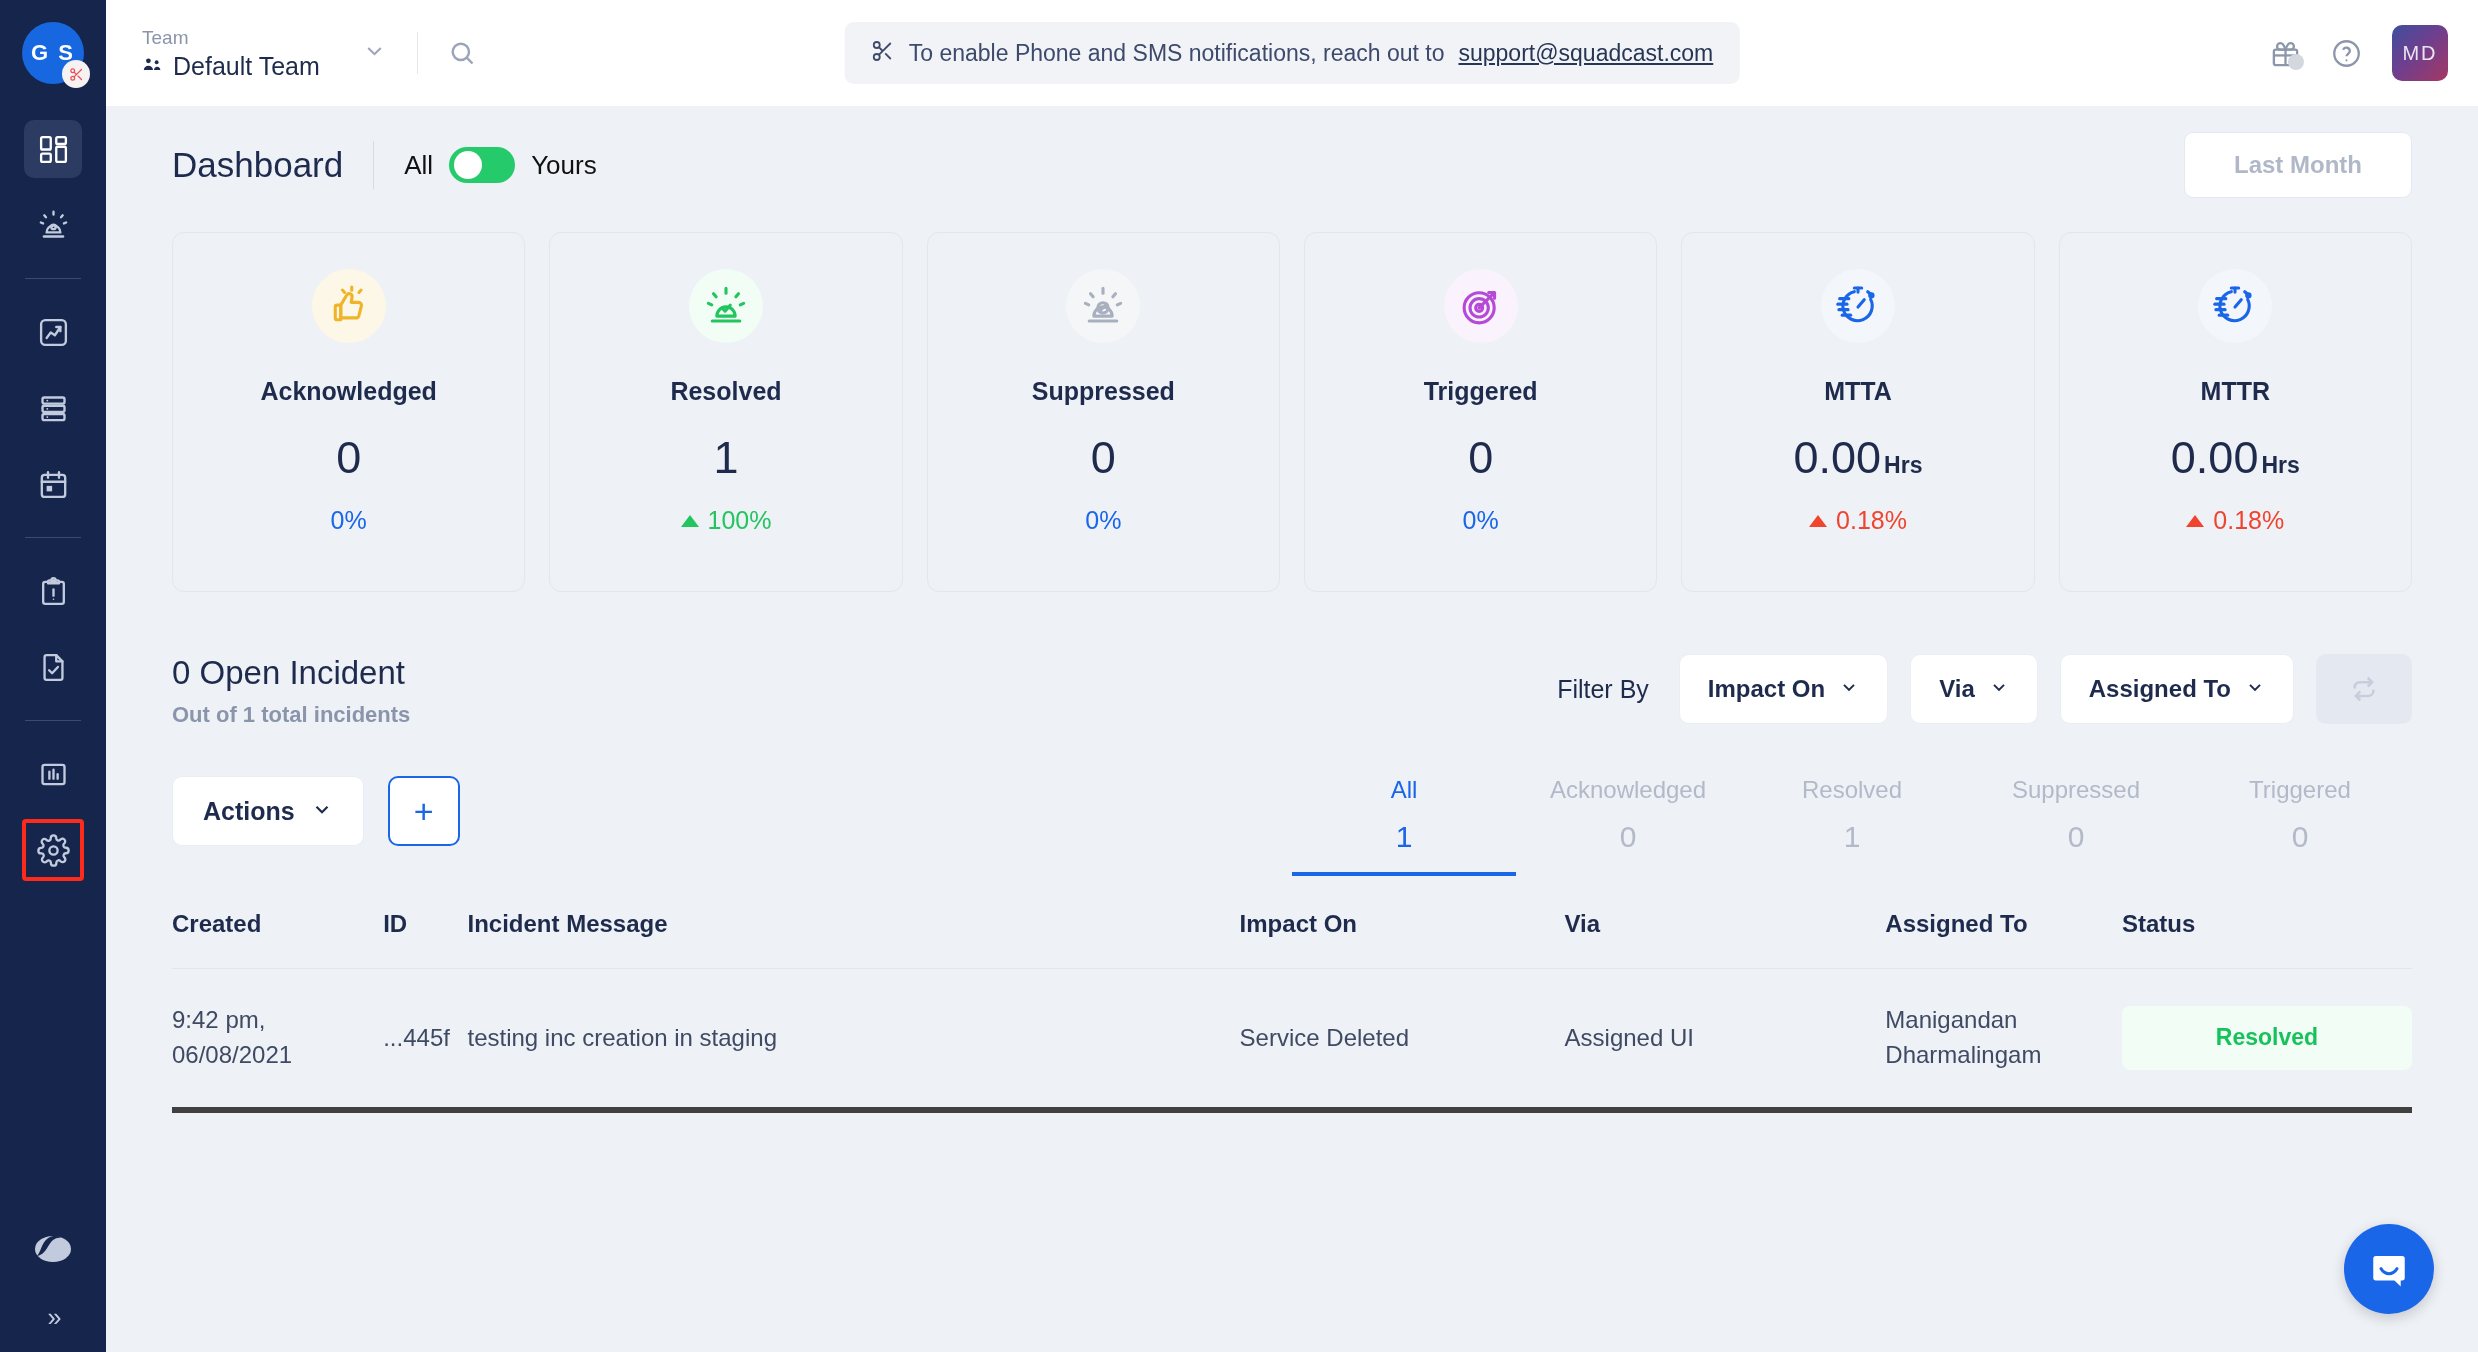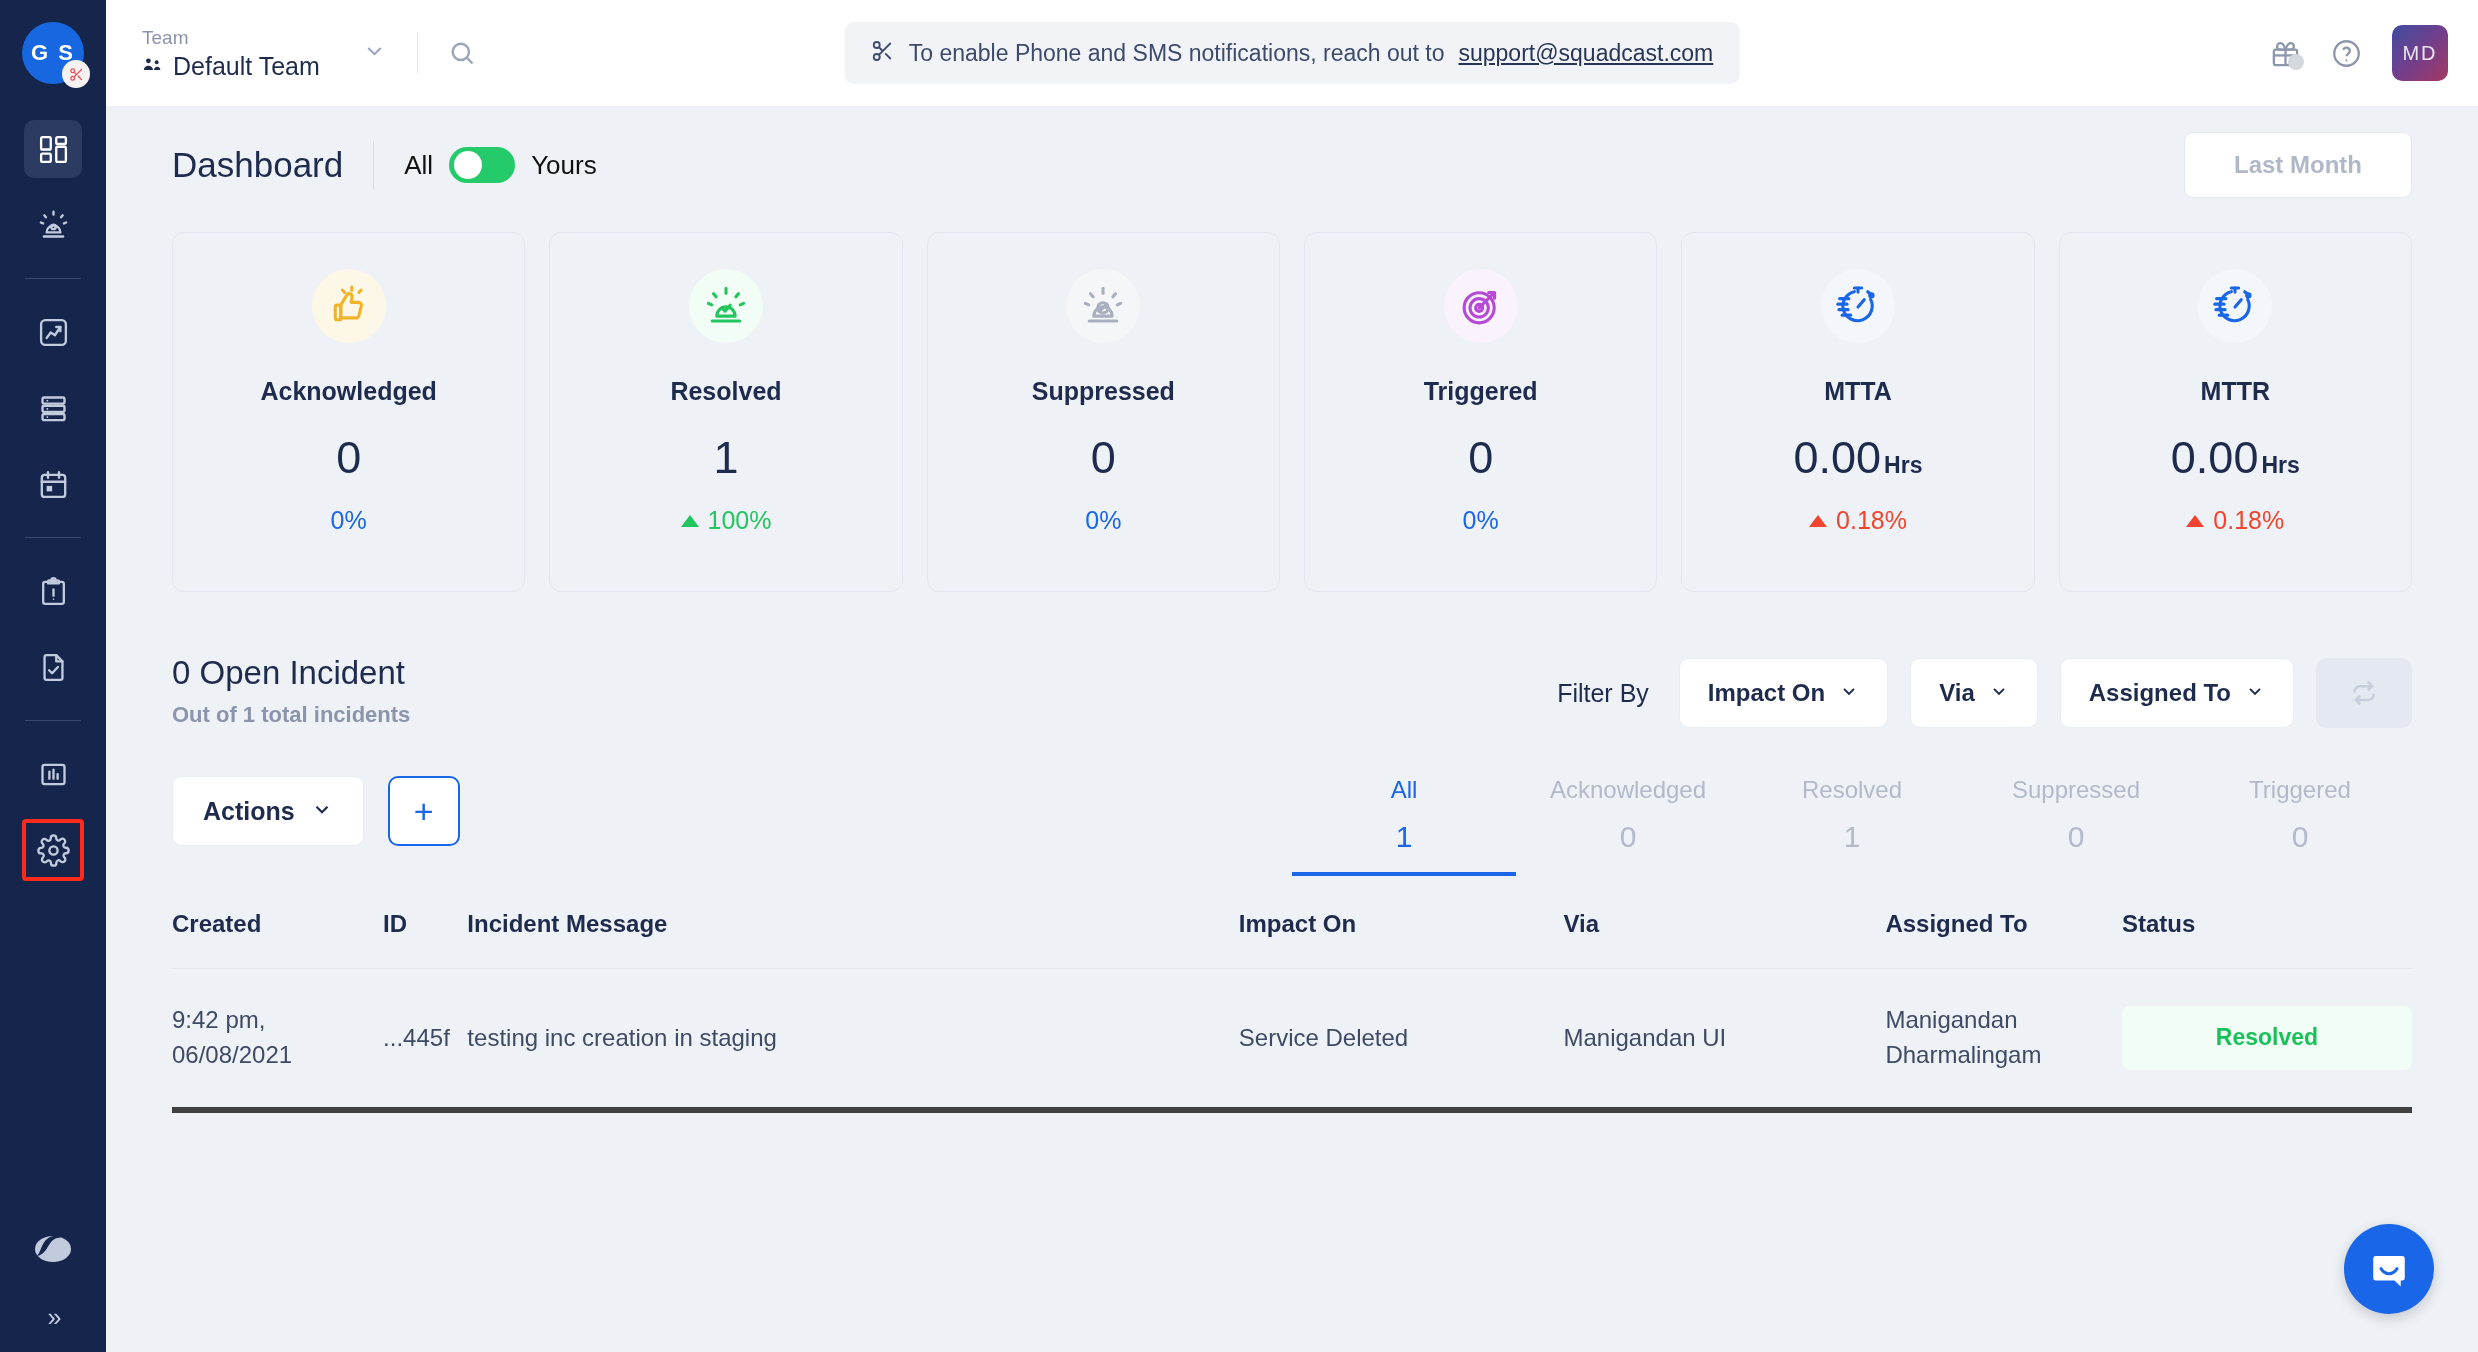--- a/index.html
+++ b/index.html
@@ -134,21 +134,21 @@
   .card-icon svg { width: 44px; height: 44px; fill: none; stroke-width: 1.7; stroke-linecap: round; stroke-linejoin: round; }
   .card-title { margin-top: 34px; font-size: 25px; font-weight: 700; color: #1e2b4d; }
   .card-value { margin-top: 26px; font-size: 45px; color: #1e2b4d; font-weight: 400; display: flex; align-items: baseline; }
   .card-unit { font-size: 23px; font-weight: 700; margin-left: 3px; }
   .card-delta { margin-top: 22px; font-size: 25px; display: flex; align-items: center; gap: 9px; }
   .tri { width: 0; height: 0; border-left: 9px solid transparent; border-right: 9px solid transparent; }
   .tri.up-green { border-bottom: 12px solid #22c55e; }
   .tri.up-red { border-bottom: 12px solid #f0442f; }
 
   
-  .inc-head { display: flex; align-items: flex-end; margin-top: 62px; }
+  .inc-head { display: flex; align-items: flex-start; margin-top: 62px; }
   .inc-title { font-size: 33px; color: #1e2b4d; }
   .inc-sub { font-size: 22px; color: #8a95ab; font-weight: 700; margin-top: 10px; }
   .filter-wrap { margin-left: auto; display: flex; align-items: center; gap: 22px; }
   .filter-label { font-size: 25px; color: #1e2b4d; margin-right: 8px; }
   .filter-btn {
     height: 70px; border-radius: 10px; background: #fff;
     display: flex; align-items: center; justify-content: center; gap: 14px;
     padding: 0 28px; font-size: 24px; font-weight: 700; color: #1e2b4d;
     cursor: pointer; border: 1px solid #e9eef5;
   }
@@ -628,21 +628,21 @@
         </thead>
         <tbody>
           <tr>
             <td class="cell-2line">
               <div>9:42 pm,</div>
               <div>06/08/2021</div>
             </td>
             <td>...445f</td>
             <td>testing inc creation in staging</td>
             <td>Service Deleted</td>
-            <td>Manigandan UI</td>
+            <td>Assigned UI</td>
             <td class="cell-2line">
               <div>Manigandan</div>
               <div>Dharmalingam</div>
             </td>
             <td>
               <span class="badge-resolved">Resolved</span>
             </td>
           </tr>
         </tbody>
       </table>

